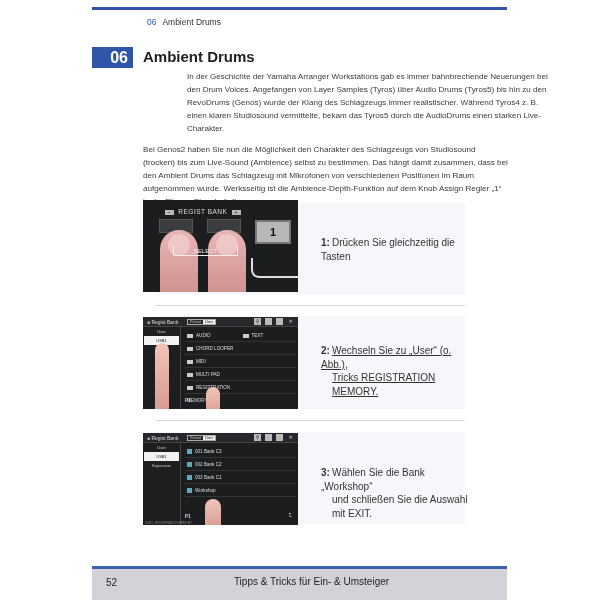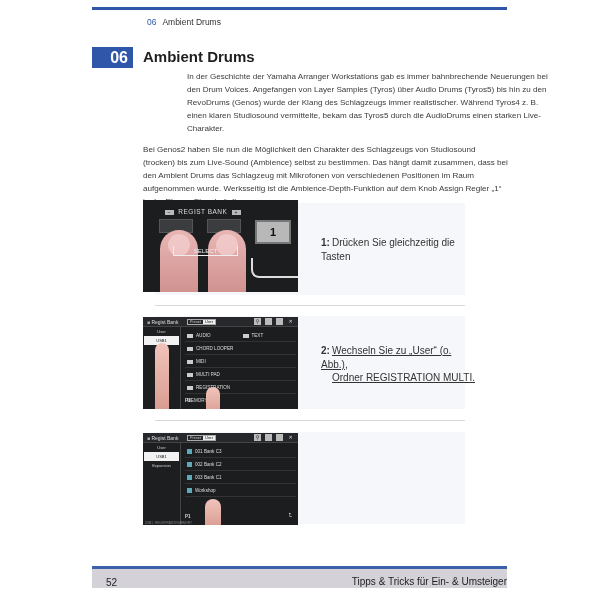--- a/index.html
+++ b/index.html
@@ -53,23 +53,23 @@
     .scr-list { position: absolute; left: 42px; top: 12px; right: 2px; }
     .scr-row { height: 13px; border-bottom: 1px solid #333; font-size: 4.6px; color: #ddd; line-height: 13px; display: flex; }
     .scr-cell { width: 50%; padding-left: 2px; }
     .folder::before { content: ""; display: inline-block; width: 6px; height: 4px; background: #ccc; margin-right: 3px; vertical-align: middle; }
     .bank::before { content: ""; display: inline-block; width: 5px; height: 5px; background: #5fa9b6; margin-right: 3px; vertical-align: middle; }
     .scr-bottom { position: absolute; left: 42px; bottom: 6px; font-size: 4.5px; color: #ddd; font-weight: bold; }
     .scr-status { position: absolute; left: 2px; bottom: 0; font-size: 3px; color: #888; }
     .scr-back { position: absolute; right: 6px; bottom: 6px; font-size: 6px; color: #ddd; }
     .hand { position: absolute; border-radius: 10px 10px 0 0; background: linear-gradient(#f0c4bb, #d89a90); }
 
-    .bottom-band { position: absolute; left: 92px; top: 566px; width: 415px; height: 22px; background: #d4d2d8; border-top: 3px solid #3d60ab; }
+    .bottom-band { position: absolute; left: 92px; top: 566px; width: 415px; height: 34px; background: #d4d2d8; border-top: 3px solid #3d60ab; }
     .page-number { position: absolute; left: 14px; top: 8px; font-size: 10px; color: #222; }
-    .book-title { position: absolute; left: 0; right: 0; top: 7px; text-align: right; font-size: 10px; color: #222; padding-left: 24px; }
+    .book-title { position: absolute; left: 0; right: 0; top: 7px; text-align: center; font-size: 10px; color: #222; padding-left: 24px; }
   </style>
 </head>
 <body>
 
 <div class="top-rule"></div>
 <div class="running-head">
   <span class="num">06</span>
   <span>Ambient Drums</span>
 </div>
 
@@ -142,21 +142,21 @@
       <div class="scr-row">
           <span class="scr-cell folder">REGISTRATION MEMORY</span>
         </div>
     </div>
     <div class="scr-bottom">P1</div>
     <div class="hand" style="left:12px;top:26px;width:14px;height:70px;"></div>
     <div class="hand" style="left:63px;top:70px;width:14px;height:30px;"></div>
   </div>
   <div class="step-text" style="top:27px;text-decoration:underline;">
     <span class="step-num">2:</span><span>Wechseln Sie zu „User“ (o. Abb.),</span>
-    <span class="step-line2">Ordner REGISTRATION MULTI.</span>
+    <span class="step-line2">Tricks REGISTRATION MEMORY.</span>
   </div>
 </div>
 <div class="step-divider" style="top:420px;"></div>
 
 <div class="step-panel" style="top:432px;height:92px;"></div>
 <div class="step-row" style="top:433px;">
   <div class="step-image" style="height:92px;">
     <div class="scr-top">
       <span class="scr-title">Regist Bank</span>
       <div class="scr-tabs">
@@ -187,18 +187,22 @@
         </div>
       <div class="scr-row">
           <span class="scr-cell bank">Workshop</span>
         </div>
     </div>
     <div class="scr-bottom">P1</div>
     <div class="scr-back">⮤</div>
     <div class="scr-status">USB1 : REGISTRATION MEMORY</div>
     <div class="hand" style="left:62px;top:66px;width:16px;height:30px;"></div>
   </div>
+  <div class="step-text" style="top:33px;">
+    <span class="step-num">3:</span><span>Wählen Sie die Bank „Workshop“</span>
+    <span class="step-line2">und schließen Sie die Auswahl mit EXIT.</span>
+  </div>
 </div>
 
 <div class="bottom-band">
   <span class="page-number">52</span>
   <div class="book-title">Tipps &amp; Tricks für Ein- &amp; Umsteiger</div>
 </div>
 
 </body></html>

